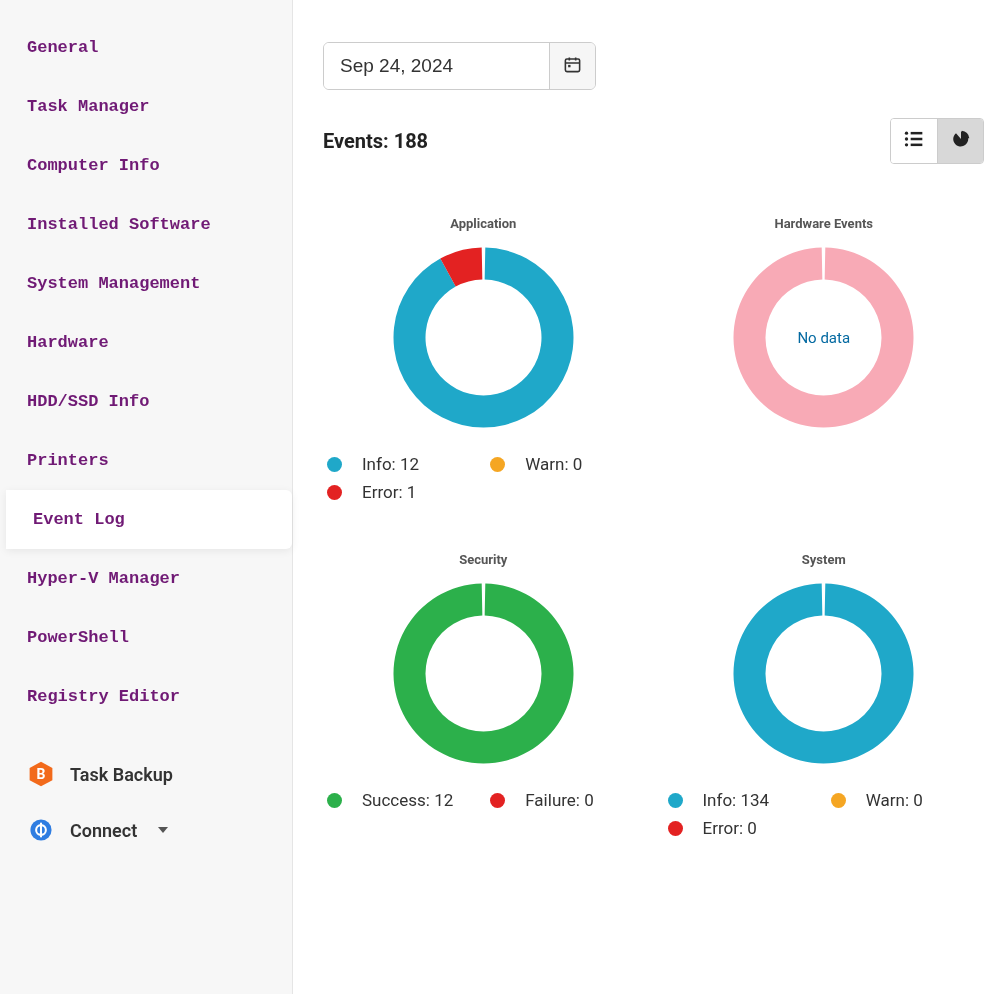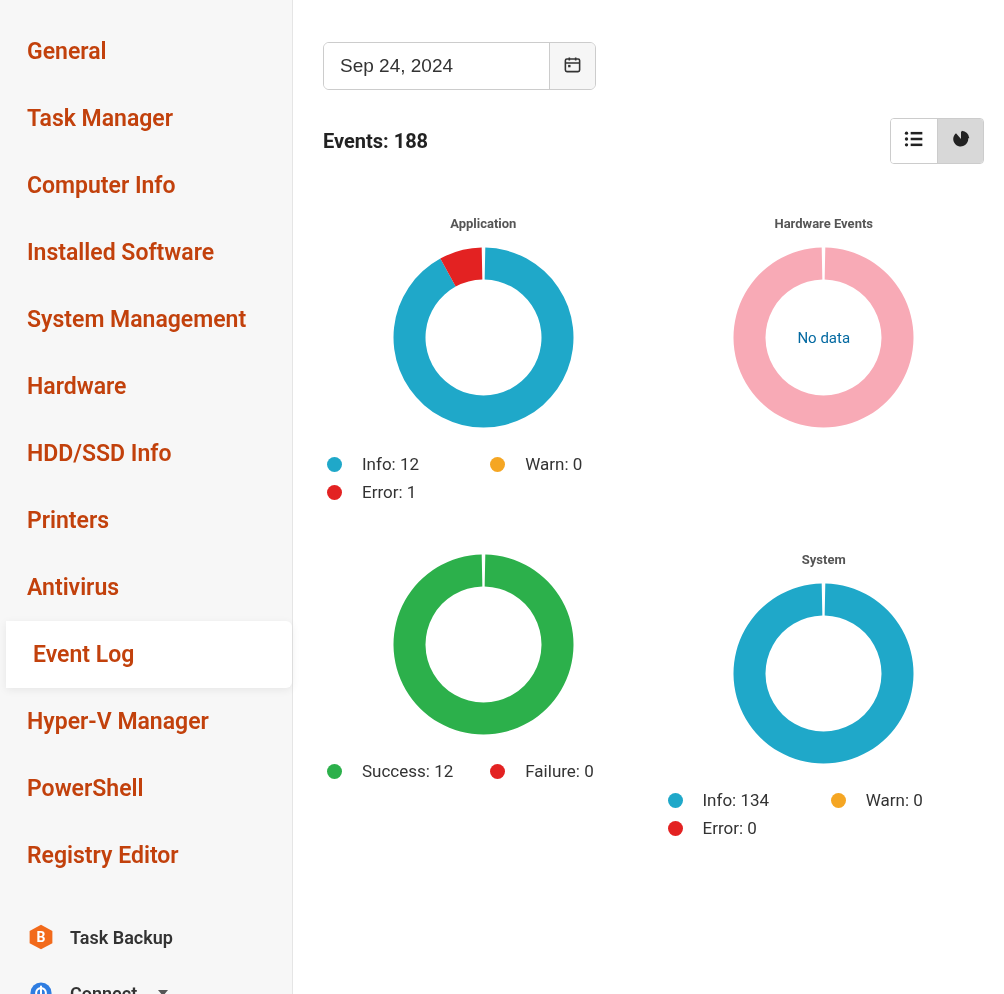--- a/index.html
+++ b/index.html
@@ -18,25 +18,26 @@
     width: 293px;
     flex-shrink: 0;
     background: #f7f7f7;
     border-right: 1px solid #e5e5e5;
     padding-top: 18px;
     display: flex;
     flex-direction: column;
   }
   .nav-item {
     padding: 20px 27px;
-    font-size: 23px;
+    font-size: 17px;
     font-weight: 600;
-    color: #c2410c;
+    color: #701a75;
     cursor: pointer;
     border-radius: 0 6px 6px 0;
+    font-family: Liberation Mono, monospace;
   }
   .nav-item.active {
     background: #ffffff;
     box-shadow: 0 2px 8px rgba(0,0,0,0.07);
     margin-left: 6px;
   }
   .sidebar-footer {
     margin-top: 20px;
     margin-bottom: 12px;
   }
@@ -186,21 +187,20 @@
 <div class="sidebar">
   <div id="nav-list">
       <div class="nav-item">General</div>
       <div class="nav-item">Task Manager</div>
       <div class="nav-item">Computer Info</div>
       <div class="nav-item">Installed Software</div>
       <div class="nav-item">System Management</div>
       <div class="nav-item">Hardware</div>
       <div class="nav-item">HDD/SSD Info</div>
       <div class="nav-item">Printers</div>
-      <div class="nav-item">Antivirus</div>
       <div class="nav-item active">Event Log</div>
       <div class="nav-item">Hyper-V Manager</div>
       <div class="nav-item">PowerShell</div>
       <div class="nav-item">Registry Editor</div>
     </div>
   <div class="sidebar-footer">
     <div class="footer-item">
       <span class="footer-glyph">
         <svg viewBox="0 0 32 32" width="28" height="28">
           <polygon points="16,2 29,9 29,23 16,30 3,23 3,9" fill="#f26a1b"></polygon>
@@ -293,20 +293,21 @@
       <div class="chart-card">
         <div class="chart-title">Hardware Events</div>
         <div class="donut-holder" style="position: relative;">
           <svg width="185" height="185" viewBox="0 0 185 185" style="position: relative;">
             <path d="M 94.29988000239997 2.5179994000080086 A 90 90 0 1 1 90.70011999760004 2.5179994000080086 L 91.34007733178669 34.51159961333849 A 58 58 0 1 0 93.65992266821331 34.51159961333849 Z" fill="#f8aab6"></path>
           </svg>
           <div class="donut-label">No data</div>
         </div>
       </div>
       <div class="chart-card">
+        <div class="chart-title">Security</div>
         <div class="donut-holder" style="position: relative;">
           <svg width="185" height="185" viewBox="0 0 185 185" style="position: relative;">
             <path d="M 94.29988000239997 2.5179994000080086 A 90 90 0 1 1 90.70011999760004 2.5179994000080086 L 91.34007733178669 34.51159961333849 A 58 58 0 1 0 93.65992266821331 34.51159961333849 Z" fill="#2cb04b"></path>
           </svg>
         </div>
         <div class="legend">
           <div class="legend-item">
             <span class="dot" style="background: rgb(44, 176, 75);"></span>
             <span>Success: 12</span>
           </div>

